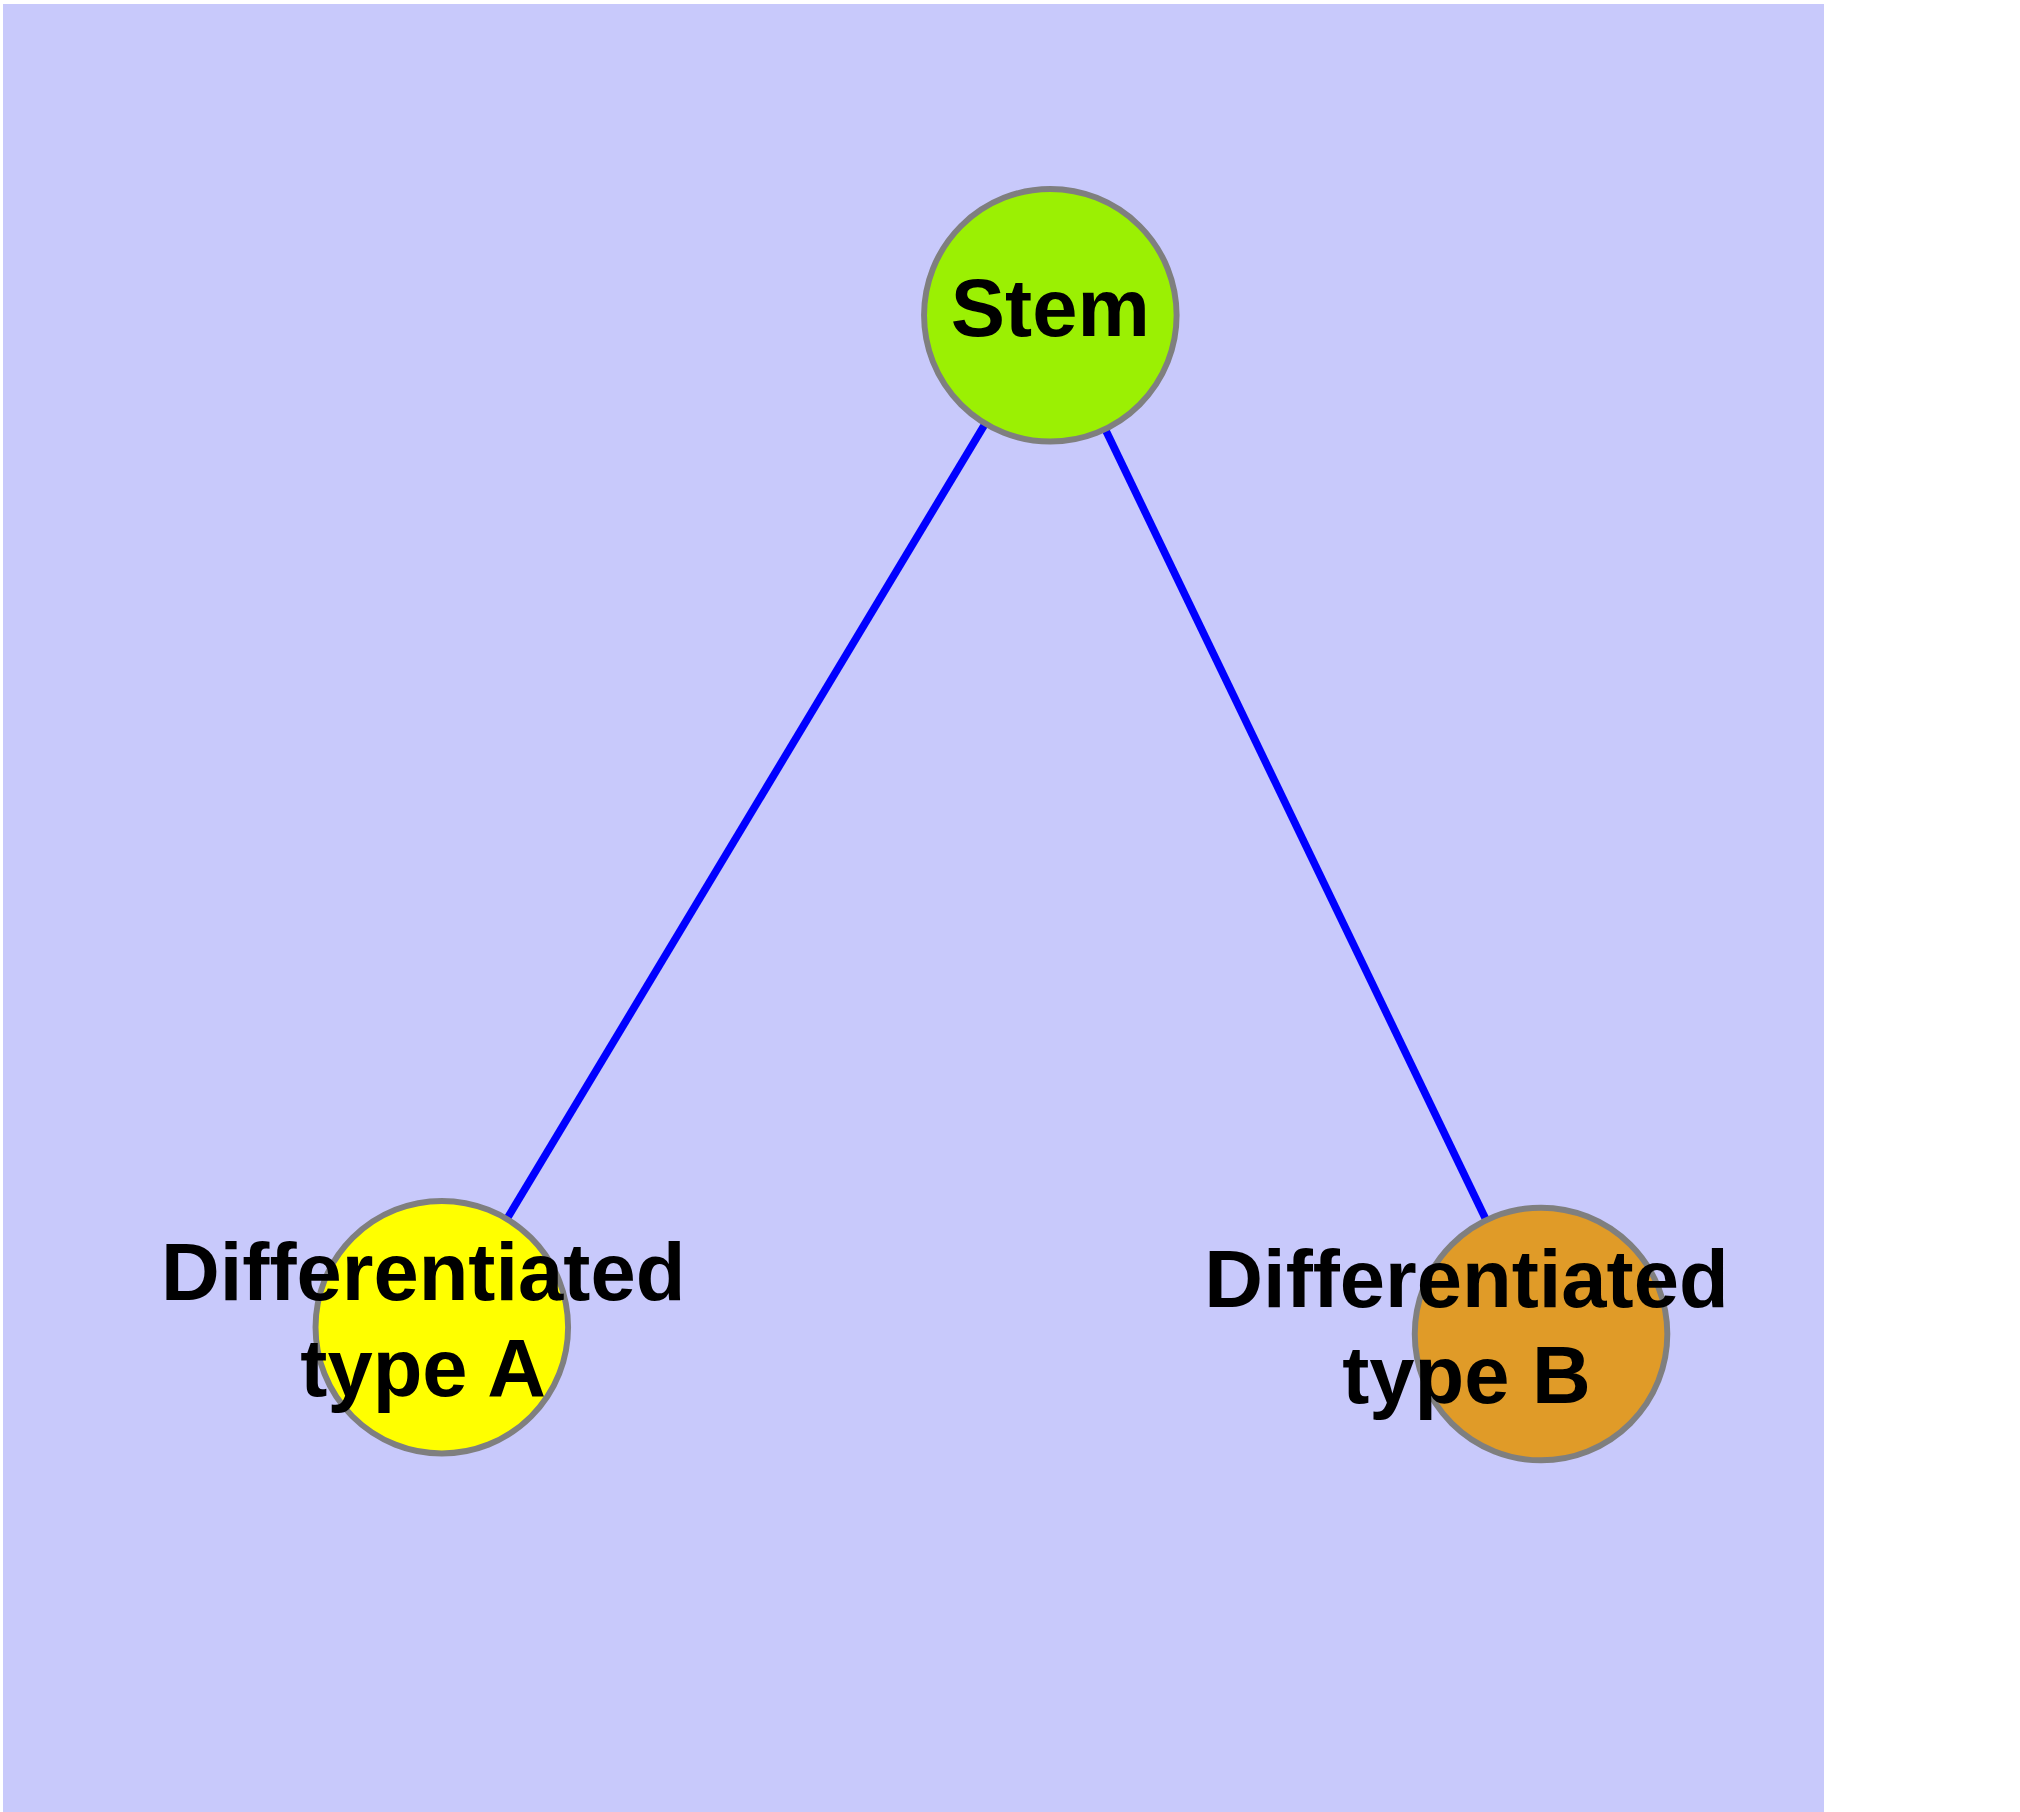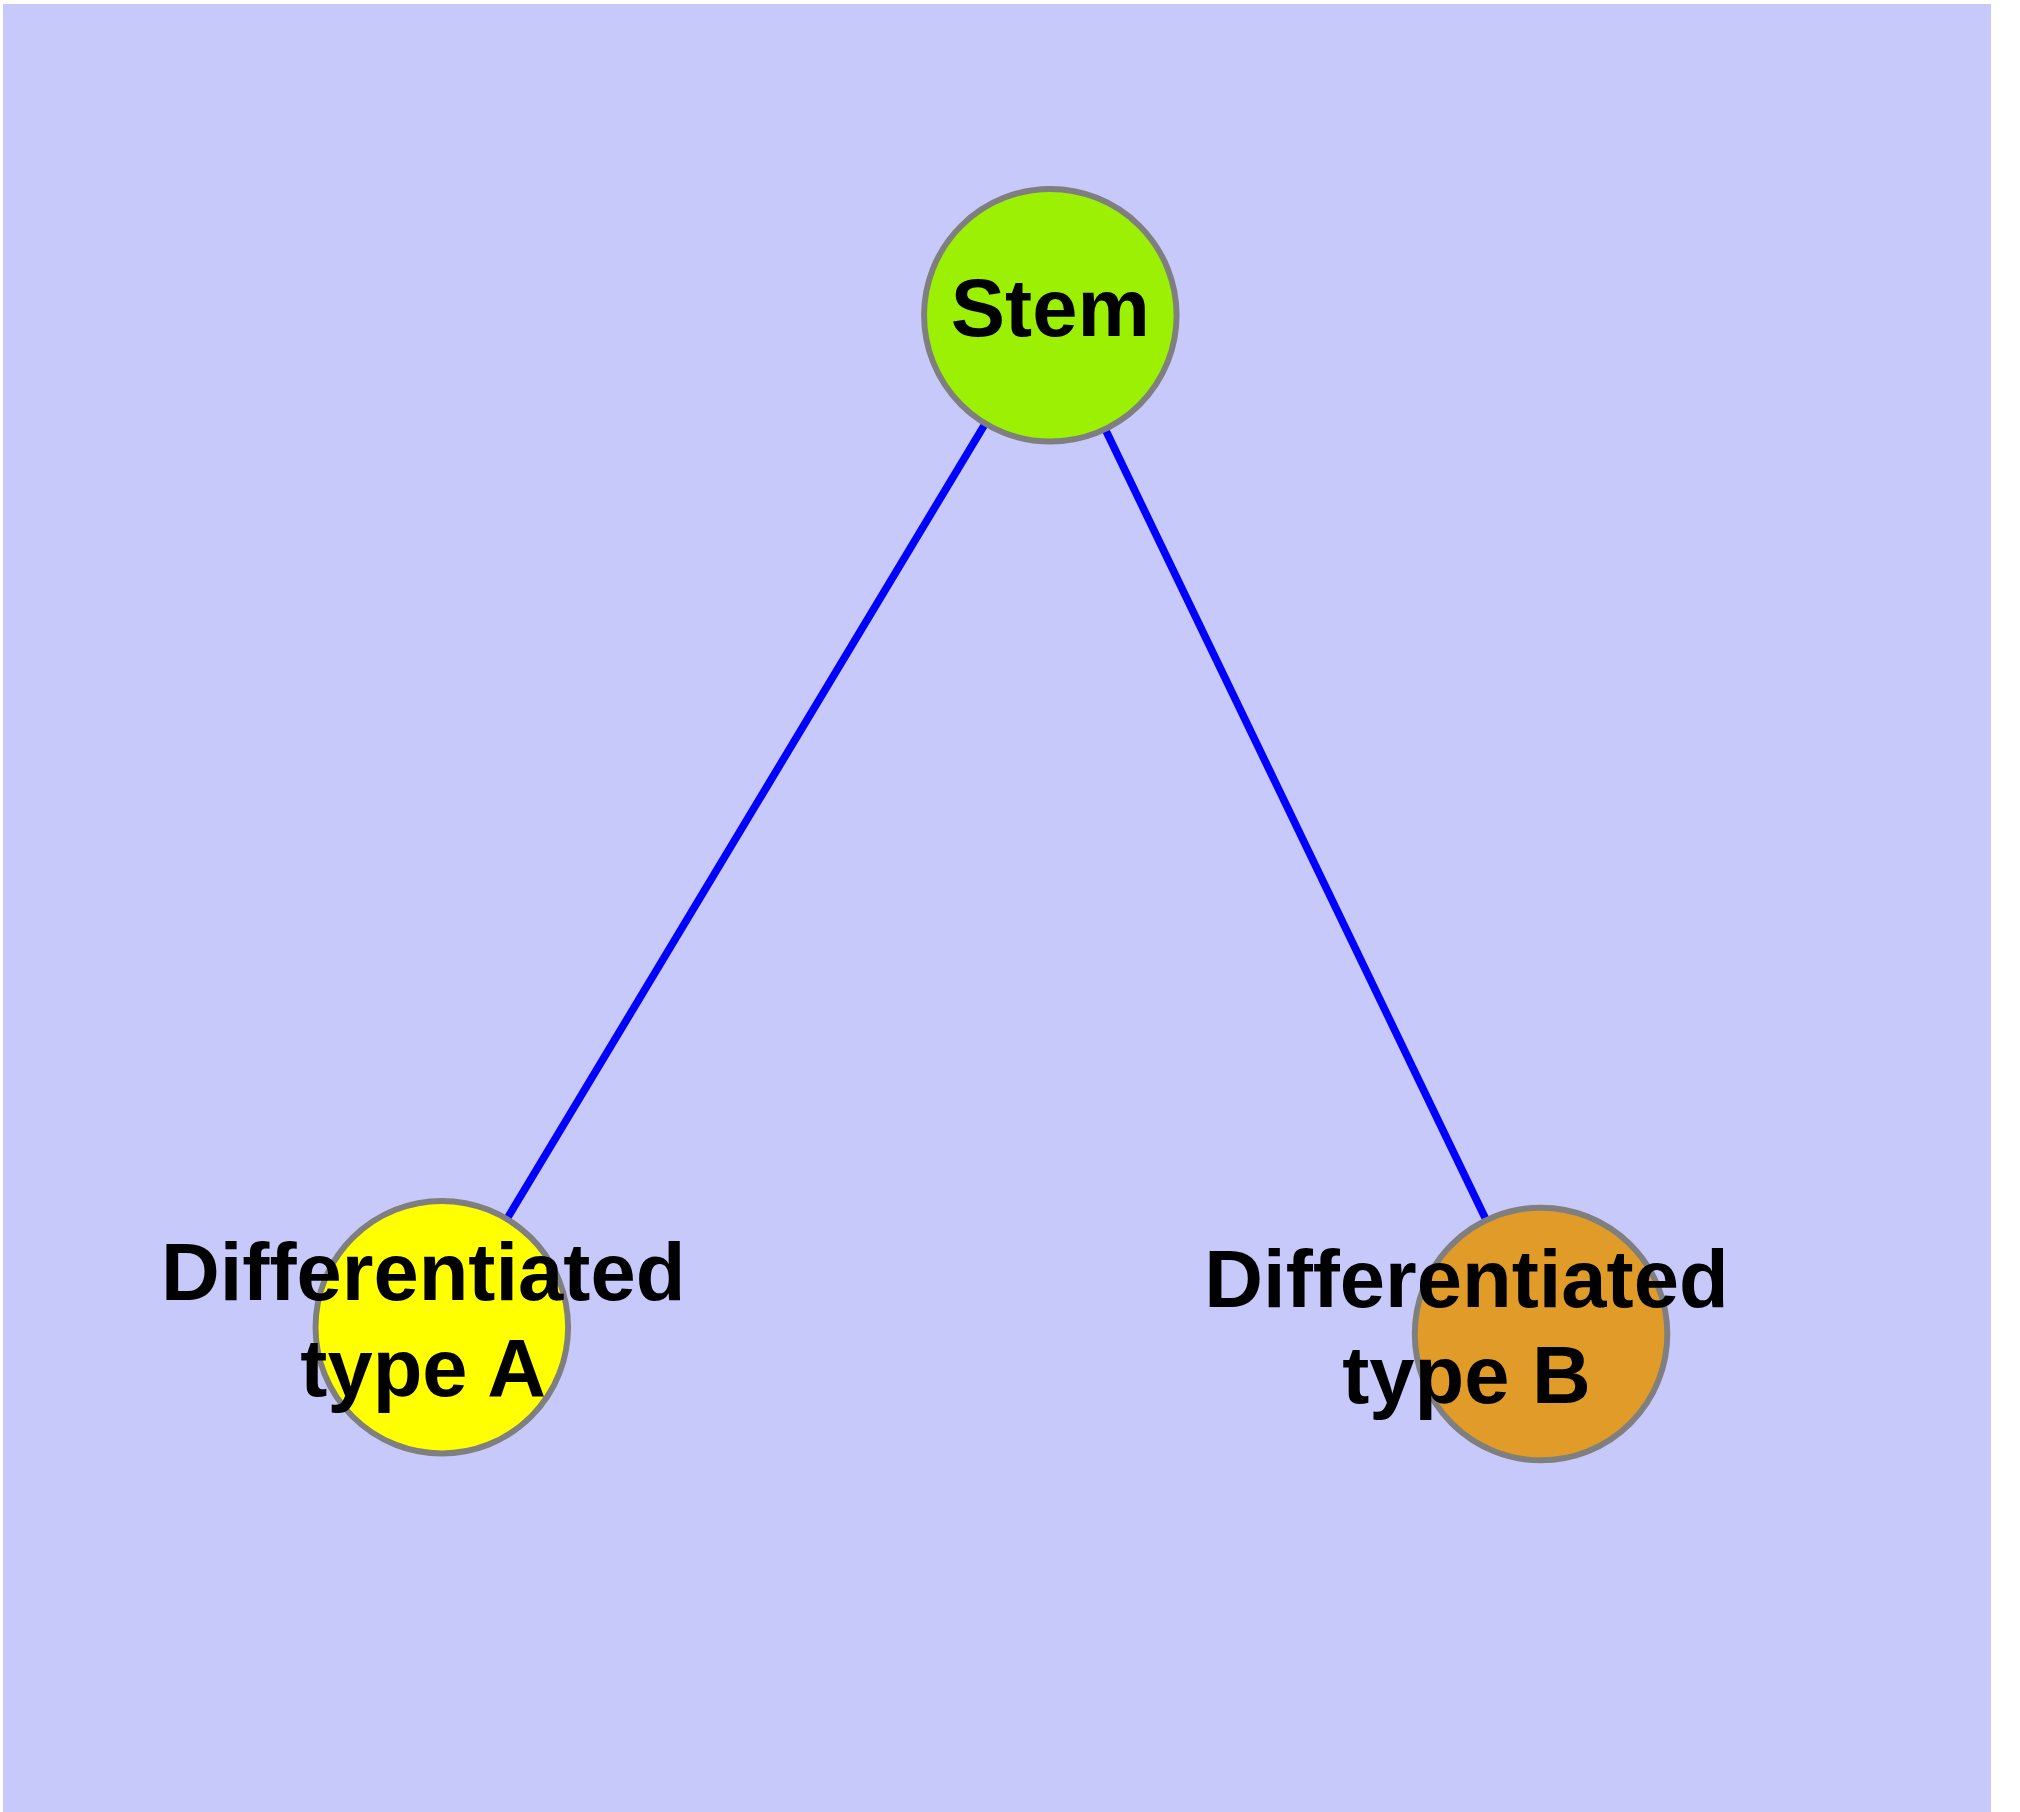--- a/index.html
+++ b/index.html
@@ -2,21 +2,21 @@
 <html style="font-size:13.6px"><head>
 <meta charset="utf-8">
 <style>
   html, body {
     margin: 0;
     padding: 0;
     background: #ffffff;
   }
   #canvas {
     position: relative;
-    width: 1991px;
+    width: 1824px;
     height: 1812px;
     background: #ffffff;
     overflow: hidden;
     font-family: "Liberation Sans", sans-serif;
   }
   #plot-area {
     position: absolute;
     left: 2.5px;
     top: 4.2px;
     width: 2018px;

